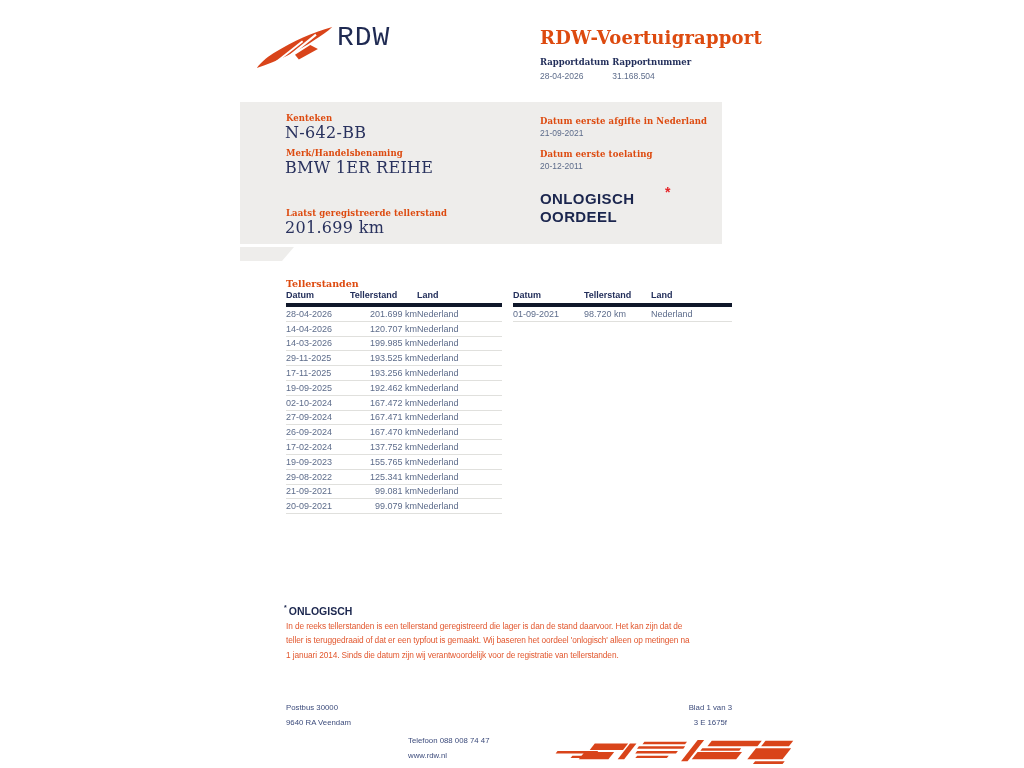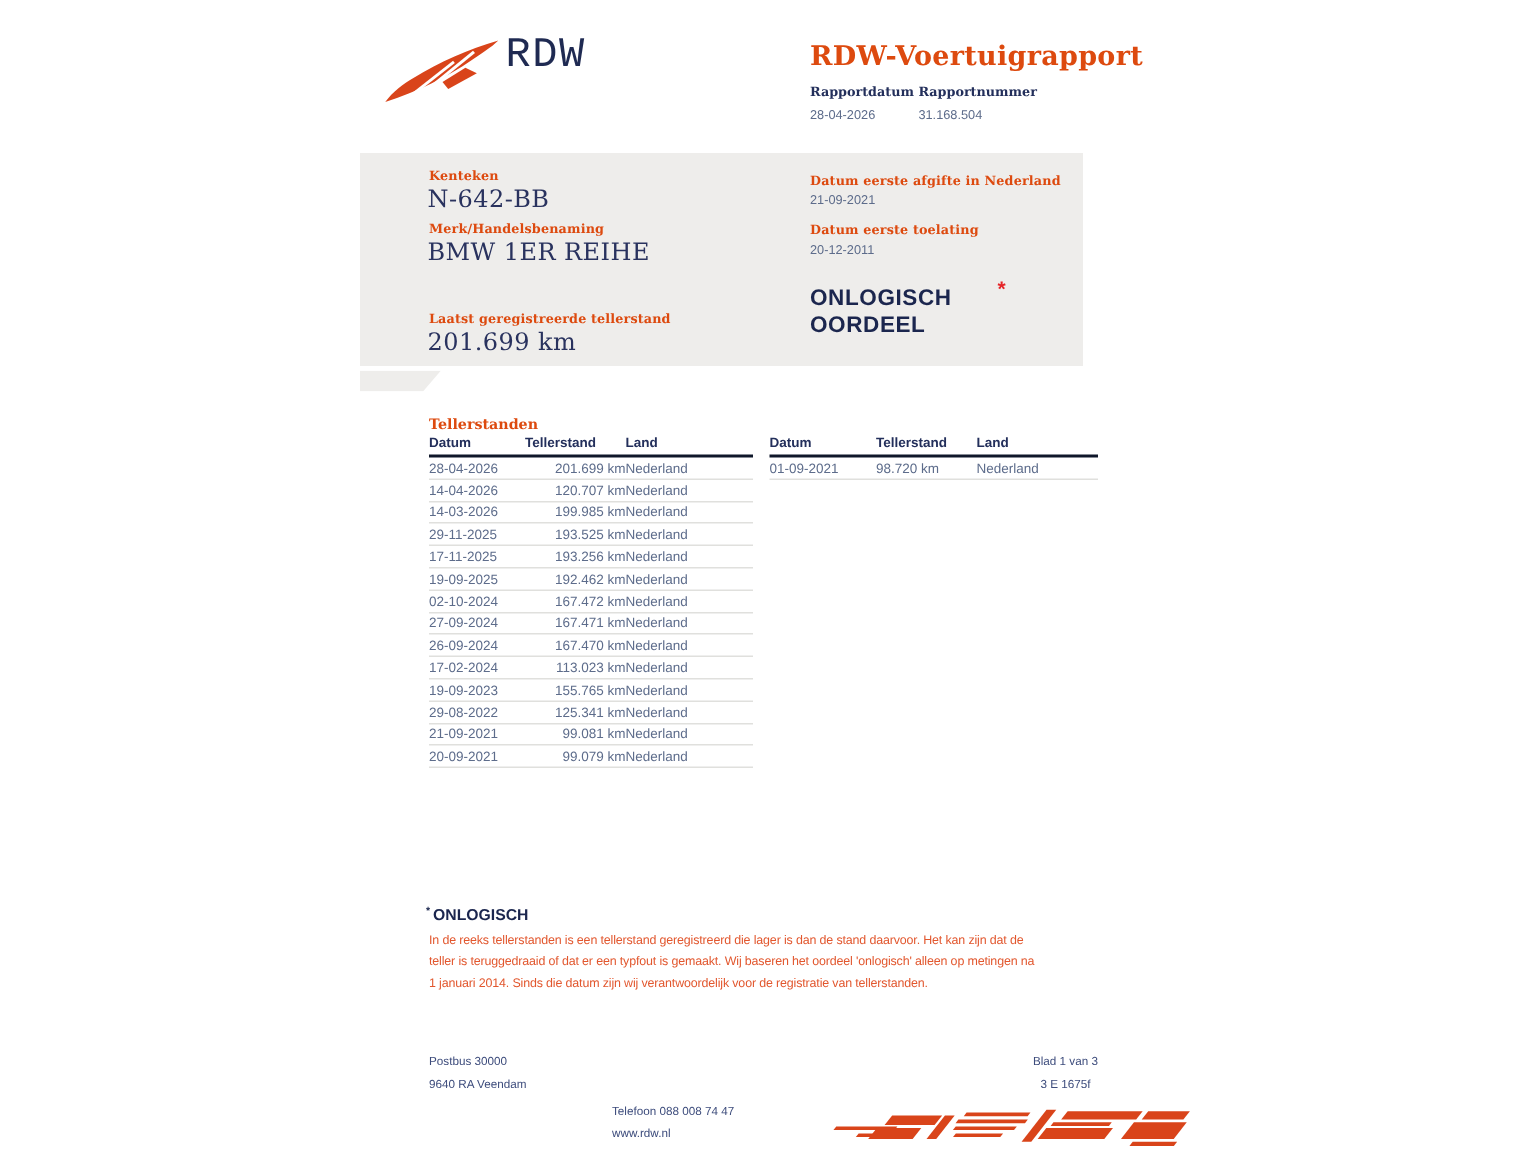--- a/index.html
+++ b/index.html
@@ -64,21 +64,21 @@
     left: 286px; top: 278px;
     font-family: "DejaVu Serif", serif; font-weight: bold;
     font-size: 9.5px; color: #dd4a0f;
   }
   .mtable { position: absolute; top: 290px; }
   .mtable-left  { left: 286px; width: 216px; }
   .mtable-right { left: 513px; width: 219px; }
   .thead {
     display: flex; align-items: flex-end;
     font-size: 9px; font-weight: bold; color: #232f5b;
-    padding-bottom: 3px; border-bottom: 2px solid #0f172a;
+    padding-bottom: 3px; border-bottom: 4px solid #0f172a;
   }
   .trow {
     display: flex; align-items: center;
     height: 14.8px; font-size: 9px; color: #5d6c8b;
     border-bottom: 1px solid #e0e0dd;
   }
   .mtable-left  .c1 { width: 64px; }
   .mtable-right .c1 { width: 71px; }
   .c2 { width: 67px; }
   .mtable-left .trow .c2 { text-align: right; }
@@ -212,21 +212,21 @@
         </div>
 
         <div class="trow">
           <span class="c1">26-09-2024</span>
           <span class="c2">167.470 km</span>
           <span class="c3">Nederland</span>
         </div>
 
         <div class="trow">
           <span class="c1">17-02-2024</span>
-          <span class="c2">113.023 km</span>
+          <span class="c2">137.752 km</span>
           <span class="c3">Nederland</span>
         </div>
 
         <div class="trow">
           <span class="c1">19-09-2023</span>
           <span class="c2">155.765 km</span>
           <span class="c3">Nederland</span>
         </div>
 
         <div class="trow">

